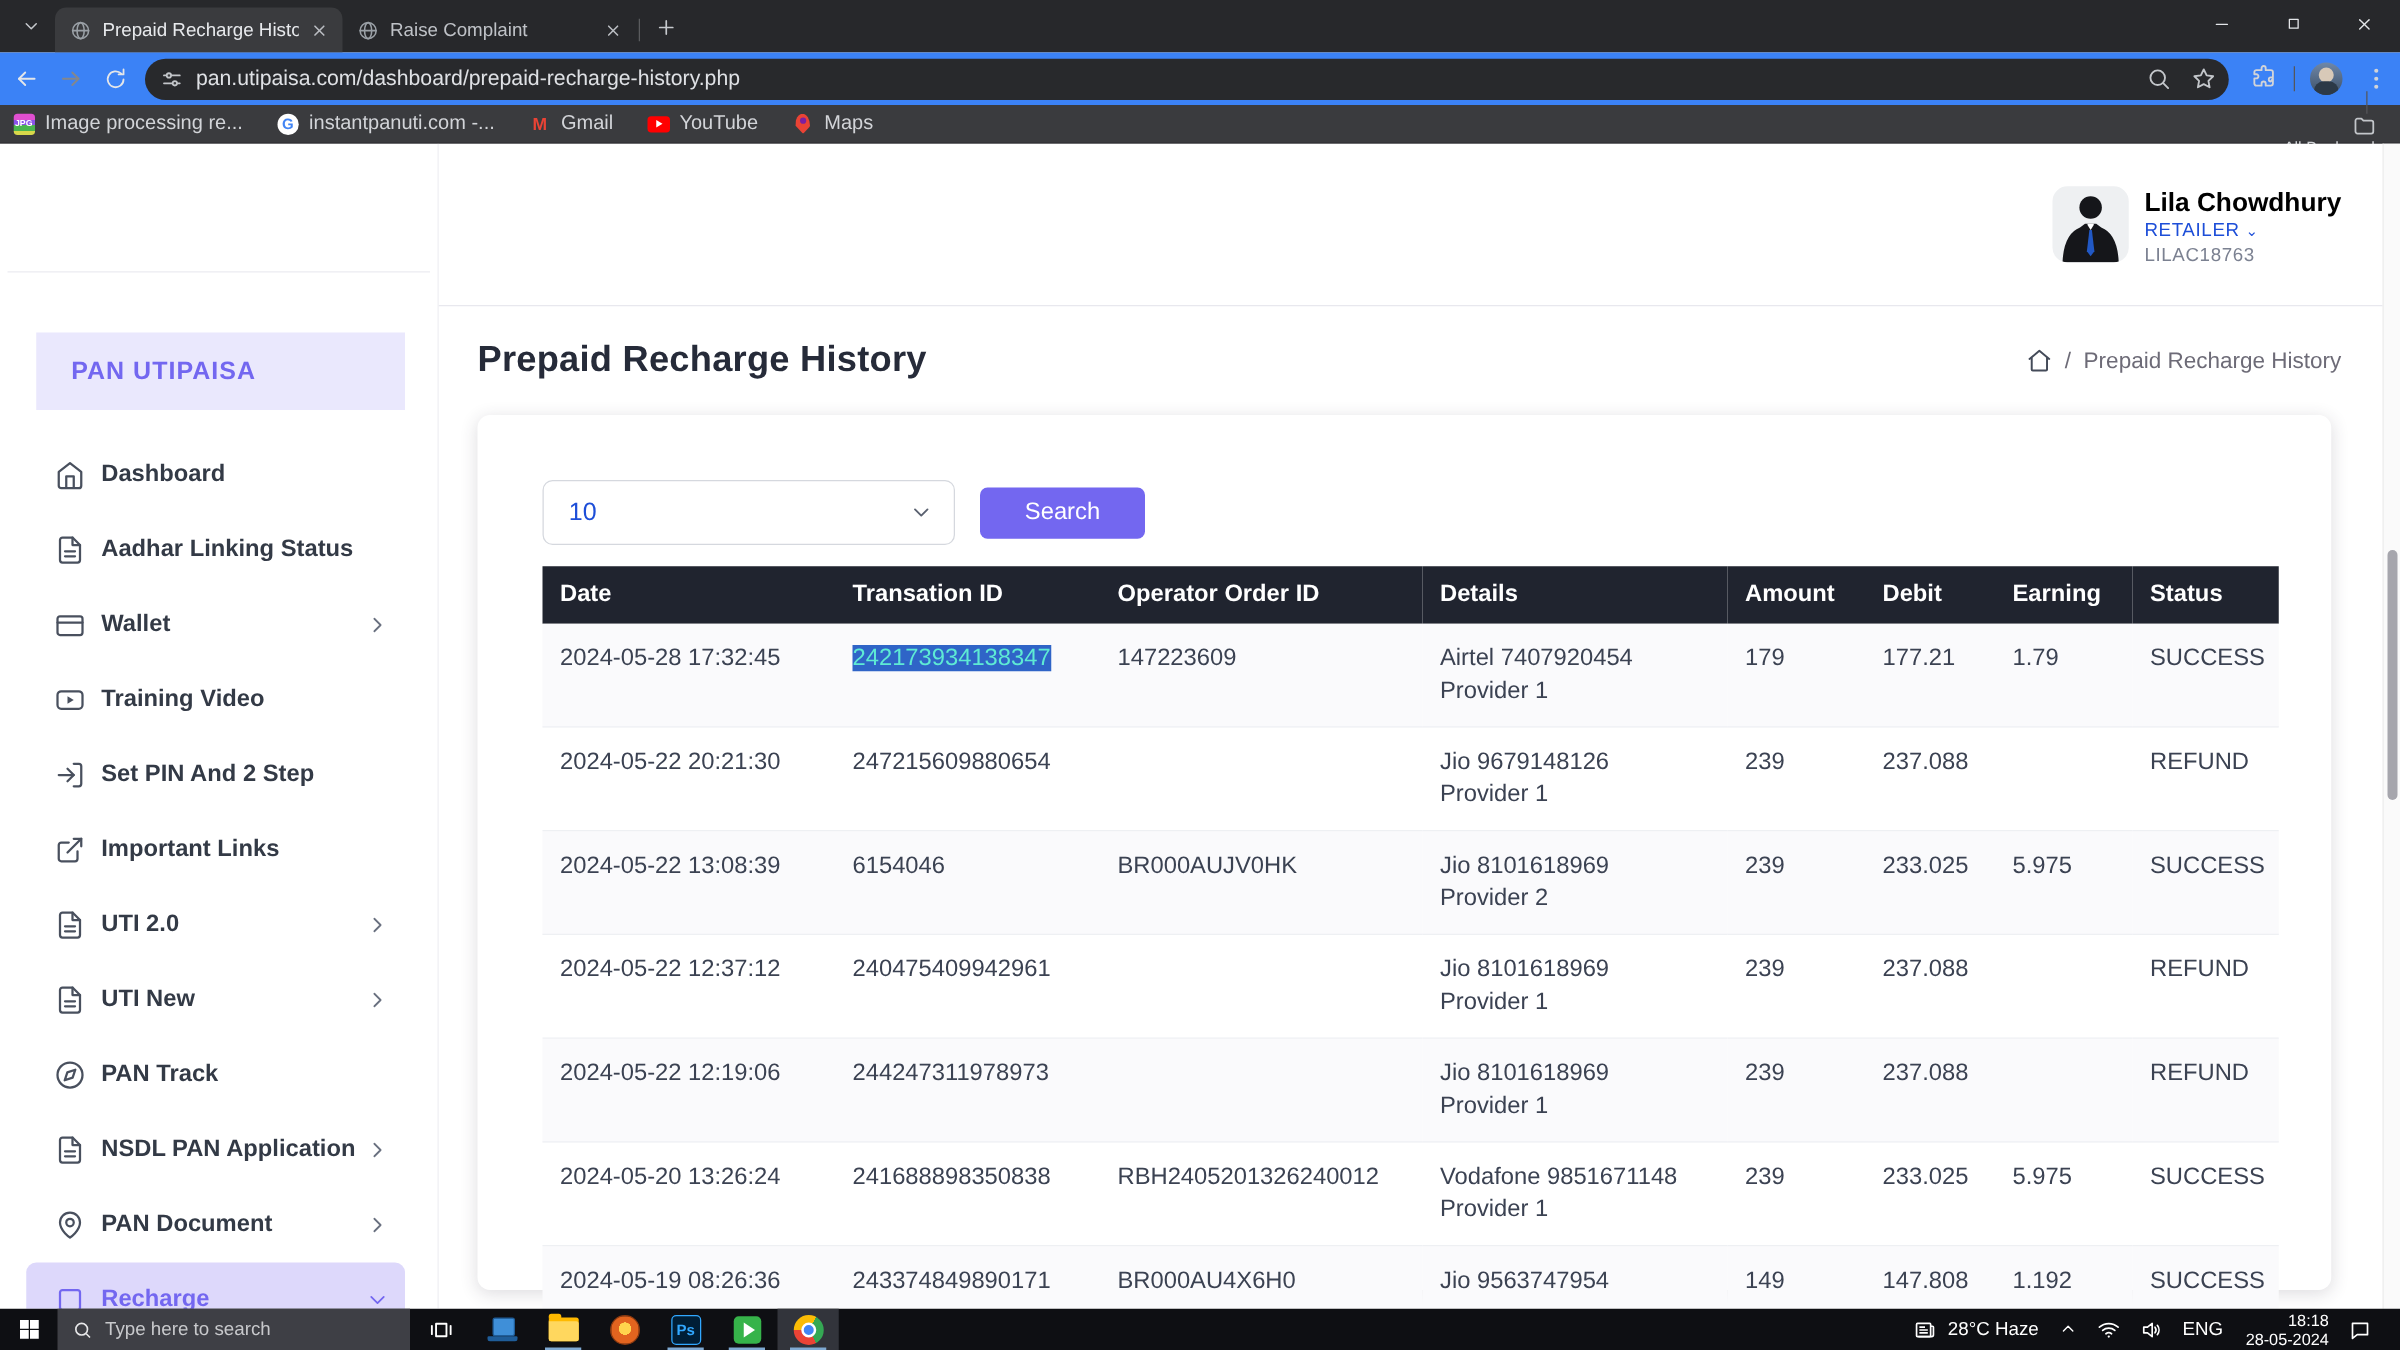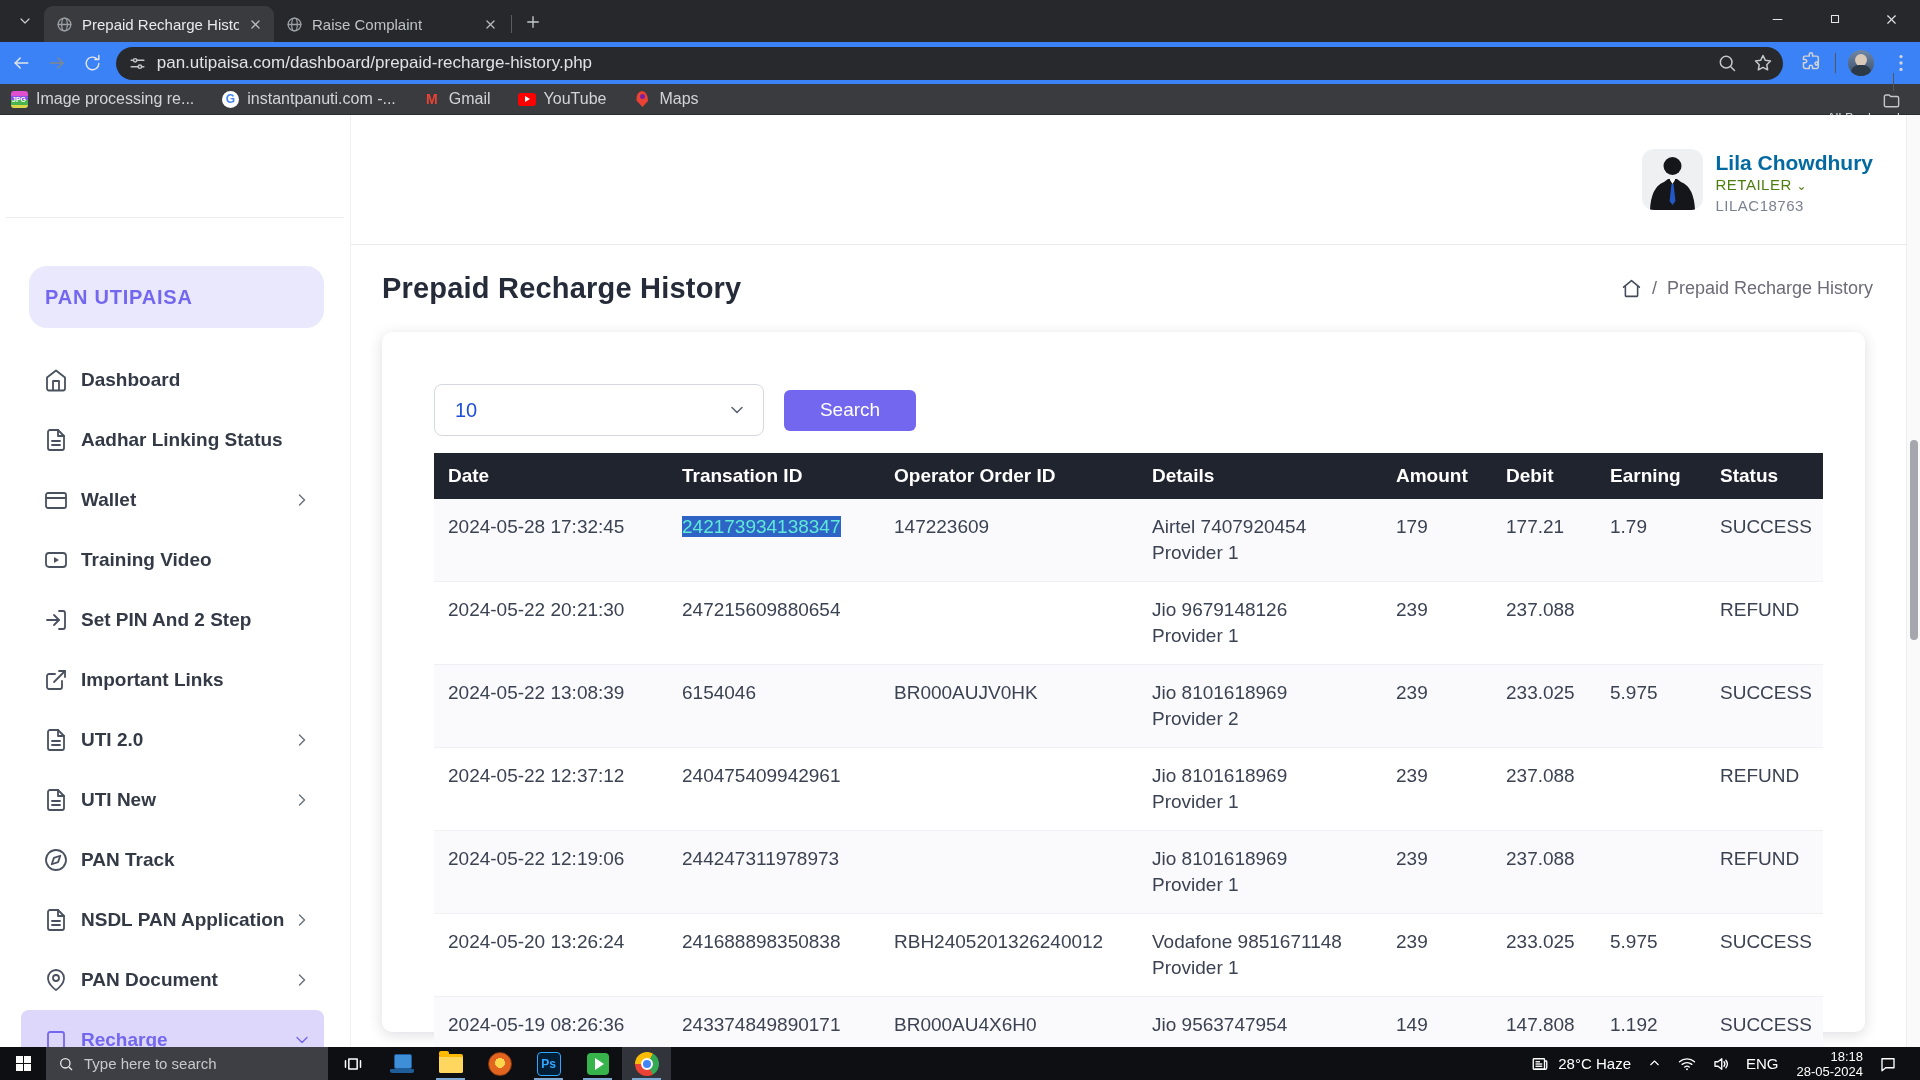--- a/index.html
+++ b/index.html
@@ -47,39 +47,39 @@
   .ic-yt { width:18px; height:13px; border-radius:3px; background:#f00; position:relative; }
   .ic-yt::after { content:""; position:absolute; left:7px; top:3.5px; border-left:5px solid #fff; border-top:3px solid transparent; border-bottom:3px solid transparent; }
   .ic-pin { width:12px; height:16px; background:#ea4335; border-radius:50% 50% 50% 50%/60% 60% 40% 40%; position:relative; clip-path:polygon(0 0,100% 0,100% 60%,50% 100%,0 60%); }
   .ic-pin::after { content:""; position:absolute; left:3.5px; top:3px; width:5px; height:5px; border-radius:50%; background:#7b1fa2; }
 
   
   .page { position:absolute; top:115px; left:0; right:0; bottom:33px; background:#fff; display:flex; overflow:hidden; }
 
   .sidebar { width:351px; flex:none; border-right:1px solid #efeff4; position:relative; }
   .sidebar-logo-area { height:103px; margin:0 6px; border-bottom:1px solid #ececf1; }
-  .brand-box { margin:48px 26px 0 29px; height:62px; background:#eae8fd; border-radius:18px; display:flex; align-items:center; padding-left:16px; }
+  .brand-box { margin:48px 26px 0 29px; height:62px; background:#eae8fd; border-radius:0; display:flex; align-items:center; padding-left:28px; }
   .brand-text { color:var(--accent,#7367f0); font-weight:bold; font-size:20px; letter-spacing:0.8px; }
   .nav { margin-top:22px; }
   .nav-item { height:60px; margin:0 26px 0 21px; border-radius:8px; display:flex; align-items:center; padding:0 12px 0 23px; color:#333a46; cursor:pointer; }
   .nav-icon { width:24px; height:24px; color:#49505e; flex:none; }
   .nav-icon svg, .nav-chevron svg { width:100%; height:100%; fill:none; stroke:currentColor; stroke-width:1.7; stroke-linecap:round; stroke-linejoin:round; }
   .nav-label { font-size:19px; font-weight:700; margin-left:13px; flex:1; white-space:nowrap; }
   .nav-chevron { width:20px; height:20px; color:#6a7180; flex:none; }
   .nav-item.active { background:#ddd8fb; color:var(--accent,#7367f0); }
   .nav-item.active .nav-icon, .nav-item.active .nav-chevron { color:var(--accent,#7367f0); }
 
   .main { flex:1; position:relative; }
   .topbar { height:130px; border-bottom:1px solid #e8e8ee; position:relative; }
   .user-block { position:absolute; right:47px; top:34px; display:flex; }
   .user-avatar { width:61px; height:61px; border-radius:12px; background:#eef0f2; position:relative; overflow:hidden; flex:none; }
   .user-avatar svg { width:100%; height:100%; }
   .user-meta { margin-left:13px; padding-top:2px; }
-  .user-name { font-size:21px; font-weight:bold; color:#0369a1; line-height:24px;text-align:right; }
-  .user-role { font-size:15px; color:#4d7c0f; line-height:19px; letter-spacing:0.5px; }
+  .user-name { font-size:21px; font-weight:bold; color:#000000; line-height:24px;text-align:right; }
+  .user-role { font-size:15px; color:#1d4ed8; line-height:19px; letter-spacing:0.5px; }
   .user-id { font-size:15px; color:#7b8191; line-height:19px; letter-spacing:0.5px; }
 
   .content-head { height:87px; display:flex; align-items:center; justify-content:space-between; padding:0 47px 0 31px; }
   .page-title { font-size:29px; font-weight:bold; color:#262b39; letter-spacing:0.2px; }
   .breadcrumb { display:flex; align-items:center; color:#6d6b77; font-size:18px; }
   .breadcrumb .home-ic { width:21px; height:21px; color:#444b59; margin-right:10px; }
   .breadcrumb .bc-sep { margin-right:10px; }
 
   .card { margin:0 55px 0 31px; background:#fff; border-radius:10px; box-shadow:0 3px 14px rgba(47,43,61,.16); padding:52px 41px 40px 52px; height:700px; }
   .controls { display:flex; align-items:center; }

